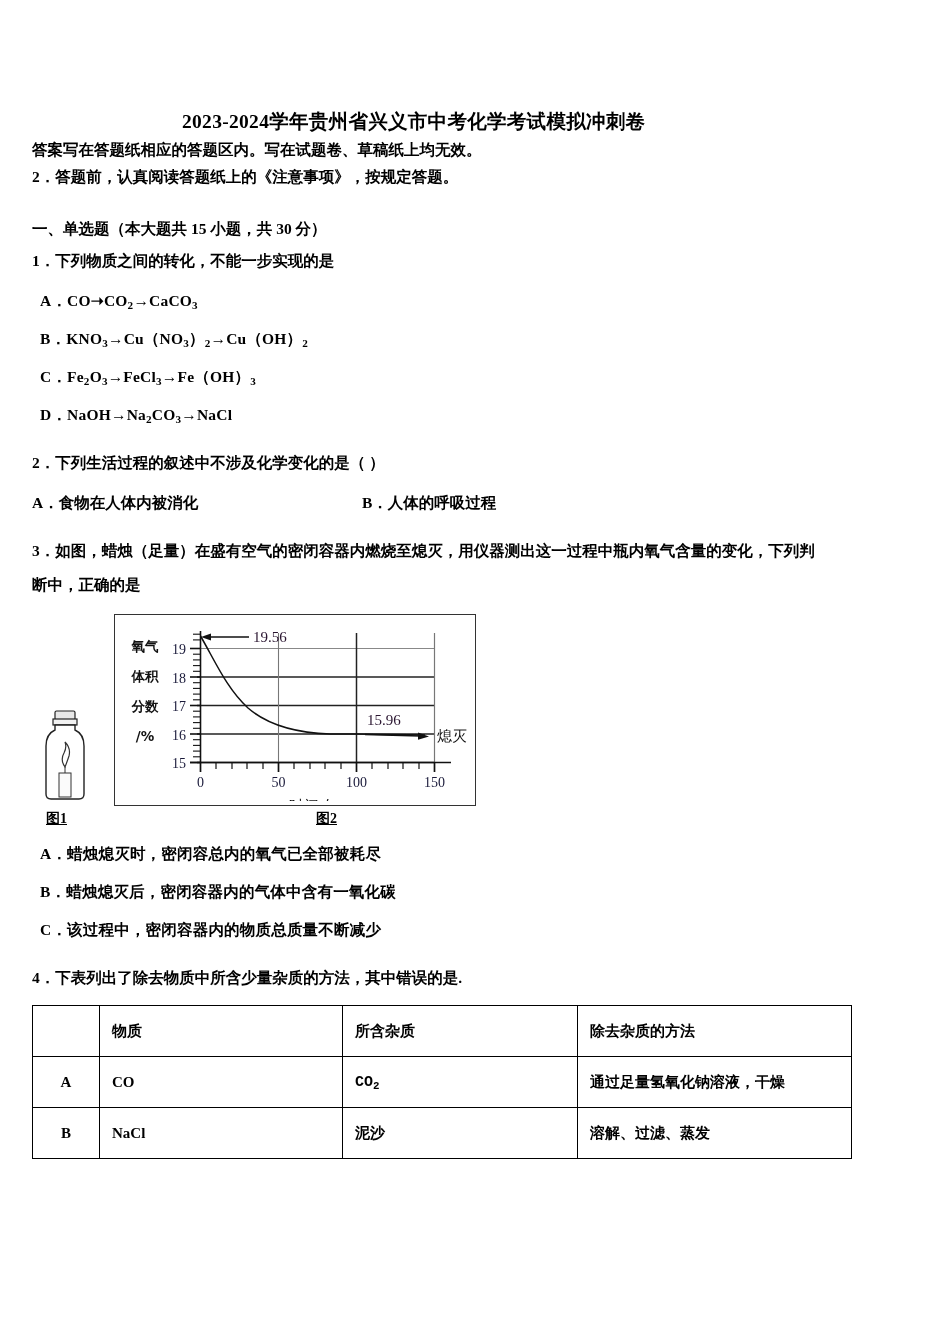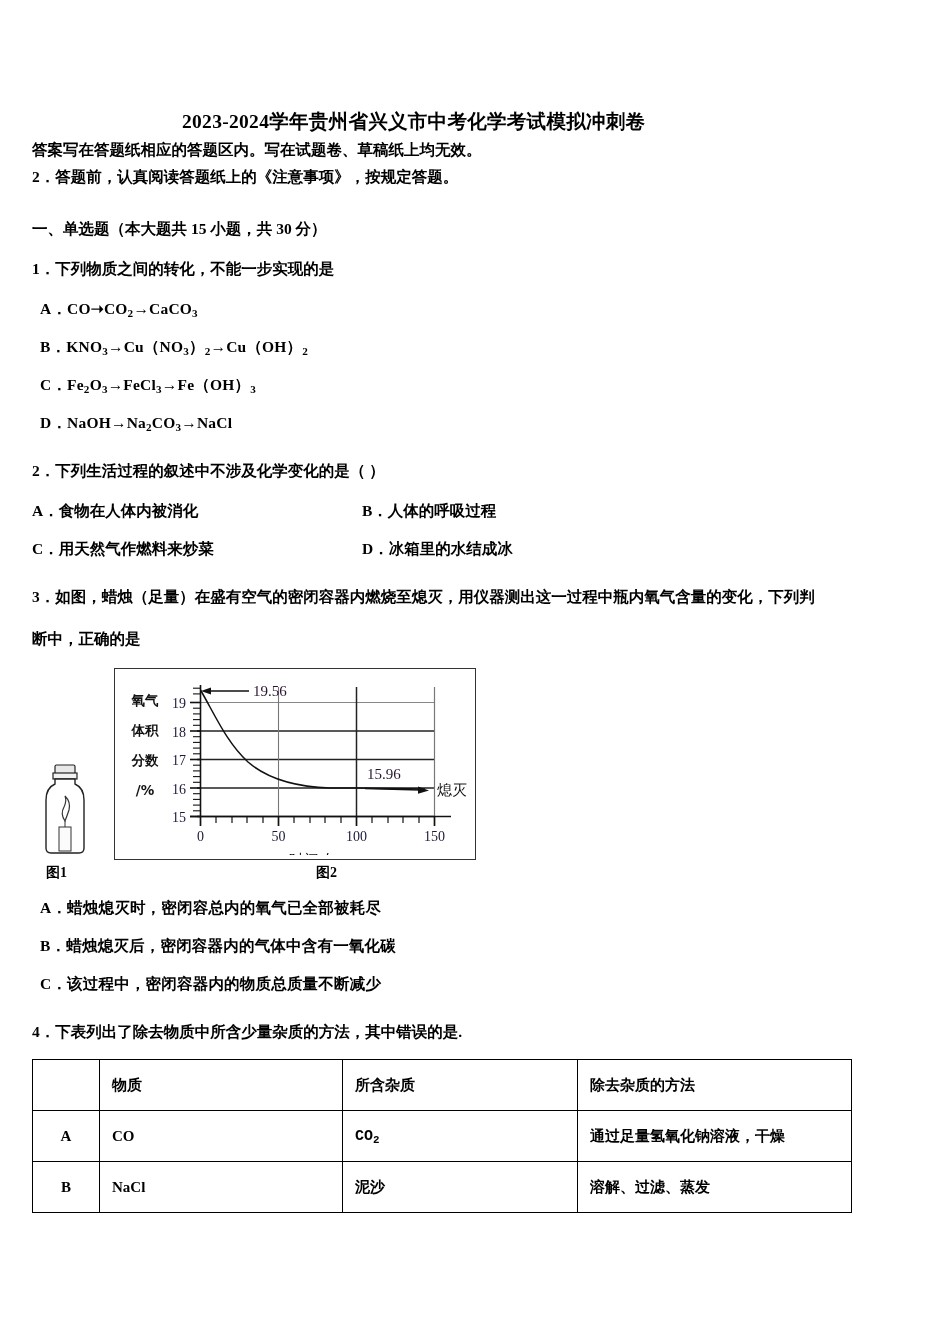--- a/index.html
+++ b/index.html
@@ -45,21 +45,21 @@
   }
   .section-head {
     font-size: 15.5px;
     font-weight: bold;
     margin-top: 30px;
   }
   .q-stem {
     font-size: 15.5px;
     font-weight: bold;
     line-height: 1.68;
-    margin-top: 16px;
+    margin-top: 8px;
   }
   .q-stem.wide { margin-top: 24px; }
   .opt {
     font-size: 15.5px;
     font-weight: bold;
     margin-top: 17px;
     letter-spacing: 0.2px;
     margin-left: 8px;
   }
   .opt-formula {
@@ -88,20 +88,21 @@
     position: absolute;
     left: 10px;
     top: 98px;
     width: 46px;
     height: 92px;
   }
   .fig-label {
     position: absolute;
     font-size: 14px;
     font-weight: bold;
+    text-decoration: underline;
   }
   .fig1-label { left: 14px; top: 198px; }
   .fig2-label { left: 284px; top: 198px; }
 
   .chart-box {
     position: absolute;
     left: 82px;
     top: 2px;
     width: 360px;
     height: 190px;
@@ -153,24 +154,20 @@
     <span>C．</span><span class="opt-formula">Fe<sub>2</sub>O<sub>3</sub>→FeCl<sub>3</sub>→Fe（OH）<sub>3</sub></span>
   </div>
   <div class="opt">
     <span>D．</span><span class="opt-formula">NaOH→Na<sub>2</sub>CO<sub>3</sub>→NaCl</span>
   </div>
 
   <div class="q-stem wide">2．下列生活过程的叙述中不涉及化学变化的是（ ）</div>
   <div class="opt-row">
     <div class="cellA">A．食物在人体内被消化</div>
     <div class="cellB">B．人体的呼吸过程</div>
-  </div>
-  <div class="opt-row">
-    <div class="cellA">C．用天然气作燃料来炒菜</div>
-    <div class="cellB">D．冰箱里的水结成冰</div>
   </div>
 
   <div class="q-stem wide">3．如图，蜡烛（足量）在盛有空气的密闭容器内燃烧至熄灭，用仪器测出这一过程中瓶内氧气含量的变化，下列判</div>
   <div class="q-stem">断中，正确的是</div>
 
   <div class="fig-wrap">
 
     <svg class="jar" viewBox="0 0 46 92">
       <rect x="13" y="1" width="20" height="9" rx="1.5" fill="#e8e8e8" stroke="#222" stroke-width="1.2"></rect>
       <rect x="11" y="9" width="24" height="6" fill="#f2f2f2" stroke="#222" stroke-width="1.2"></rect>

